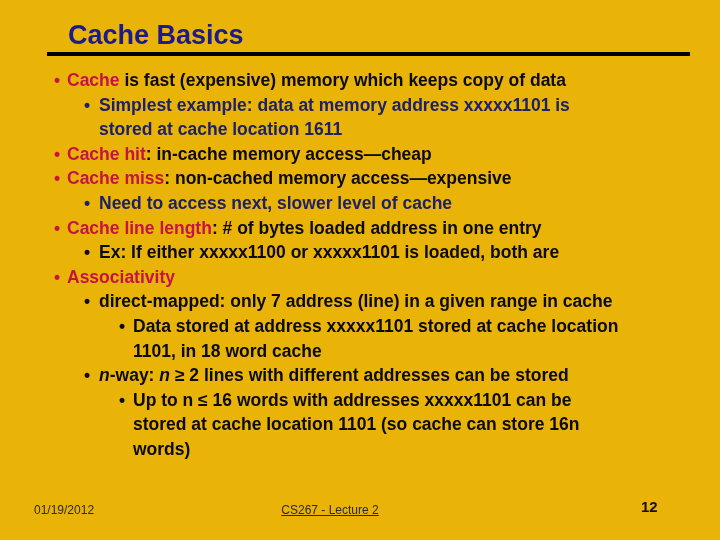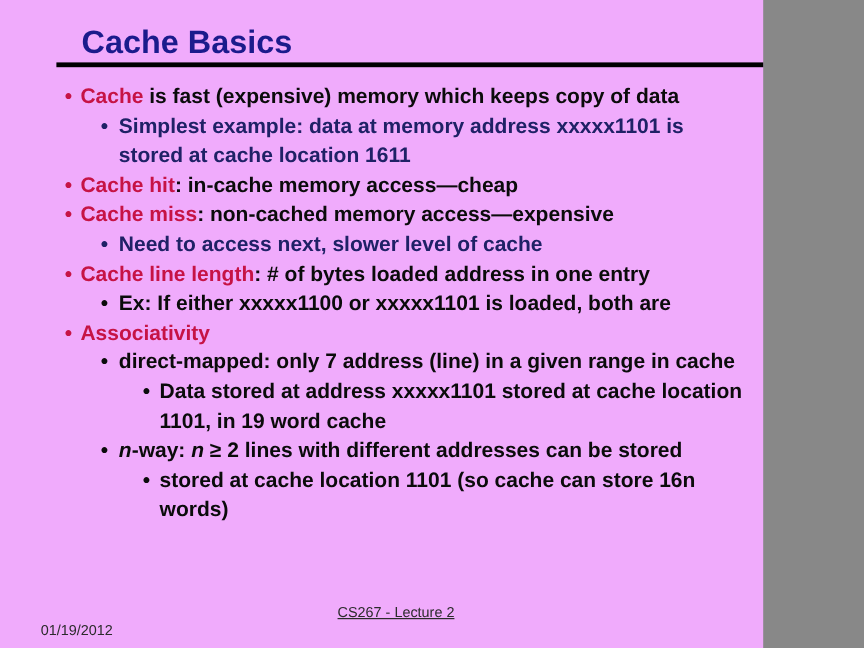--- a/index.html
+++ b/index.html
@@ -1,19 +1,19 @@
 <!DOCTYPE html>
 <html style="--title_navy: #1b1b8c; --navy: #1f2166; --crimson: #c61345; --black: #0b0b0b; --rule_black: #000000; --footer_gray: #2b2b2b; --background: #ffffff;"><head>
 <meta charset="utf-8">
 <style>
   html,body{margin:0;padding:0;background:#888;}
   .slide{
     position:relative;
-    width:636px;height:540px;
-    background:#f0abfc;
+    width:720px;height:540px;
+    background:#eab308;
     font-family:"Liberation Sans","DejaVu Sans",sans-serif;
     overflow:hidden;
   }
   .title{
     position:absolute;
     left:68px;top:20px;
     font-size:27px;
     font-weight:bold;
     color:var(--title_navy,#1b1b8c);
     letter-spacing:0px;
@@ -50,21 +50,21 @@
   .c-crimson{color:var(--crimson,#c61345);}
   .c-navy{color:var(--navy,#1f2166);}
   .c-black{color:var(--black,#0b0b0b);}
   .it{font-style:italic;}
   .footer-date,.footer-center,.footer-page{
     position:absolute;
     font-size:12px;
     color:var(--footer_gray,#2b2b2b);
     white-space:nowrap;
   }
-  .footer-date{left:34px;top:503px;margin-top:15px;}
+  .footer-date{left:34px;top:503px;}
   .footer-center{left:240px;top:503px;width:180px;text-align:center;text-decoration:underline;}
   .footer-page{left:641px;top:498px;font-size:15px;color:#111;font-weight:bold;}
 </style>
 </head>
 <body>
 
 <div class="slide">
   <div class="title">Cache Basics</div>
   <div class="title-rule"></div>
   <div class="content">
@@ -72,22 +72,22 @@
       <div class="line lv2"><span class="bullet c-navy">•</span><span class="seg c-navy">Simplest example: data at memory address xxxxx1101 is</span></div>
       <div class="line lv2"><span class="seg c-navy">stored at cache location 1611</span></div>
       <div class="line lv1"><span class="bullet c-crimson">•</span><span class="seg c-crimson">Cache hit</span><span class="seg c-black">: in-cache memory access—cheap</span></div>
       <div class="line lv1"><span class="bullet c-crimson">•</span><span class="seg c-crimson">Cache miss</span><span class="seg c-black">: non-cached memory access—expensive</span></div>
       <div class="line lv2"><span class="bullet c-navy">•</span><span class="seg c-navy">Need to access next, slower level of cache</span></div>
       <div class="line lv1"><span class="bullet c-crimson">•</span><span class="seg c-crimson">Cache line length</span><span class="seg c-black">: # of bytes loaded address in one entry</span></div>
       <div class="line lv2"><span class="bullet c-black">•</span><span class="seg c-black">Ex: If either xxxxx1100 or xxxxx1101 is loaded, both are</span></div>
       <div class="line lv1"><span class="bullet c-crimson">•</span><span class="seg c-crimson">Associativity</span></div>
       <div class="line lv2"><span class="bullet c-black">•</span><span class="seg c-black">direct-mapped: only 7 address (line) in a given range in cache</span></div>
       <div class="line lv3"><span class="bullet c-black">•</span><span class="seg c-black">Data stored at address xxxxx1101 stored at cache location</span></div>
-      <div class="line lv3"><span class="seg c-black">1101, in 19 word cache</span></div>
+      <div class="line lv3"><span class="seg c-black">1101, in 18 word cache</span></div>
       <div class="line lv2"><span class="bullet c-black">•</span><span class="seg c-black it">n</span><span class="seg c-black">-way: </span><span class="seg c-black it">n</span><span class="seg c-black"> ≥ 2 lines with different addresses can be stored</span></div>
-      <div class="line lv3"><span class="bullet c-black">•</span></div>
+      <div class="line lv3"><span class="bullet c-black">•</span><span class="seg c-black">Up to n ≤ 16 words with addresses xxxxx1101 can be</span></div>
       <div class="line lv3"><span class="seg c-black">stored at cache location 1101 (so cache can store 16n</span></div>
       <div class="line lv3"><span class="seg c-black">words)</span></div>
     </div>
   <div class="footer-date">01/19/2012</div>
   <div class="footer-center">CS267 - Lecture 2</div>
   <div class="footer-page">12</div>
 </div>
 
 </body></html>

